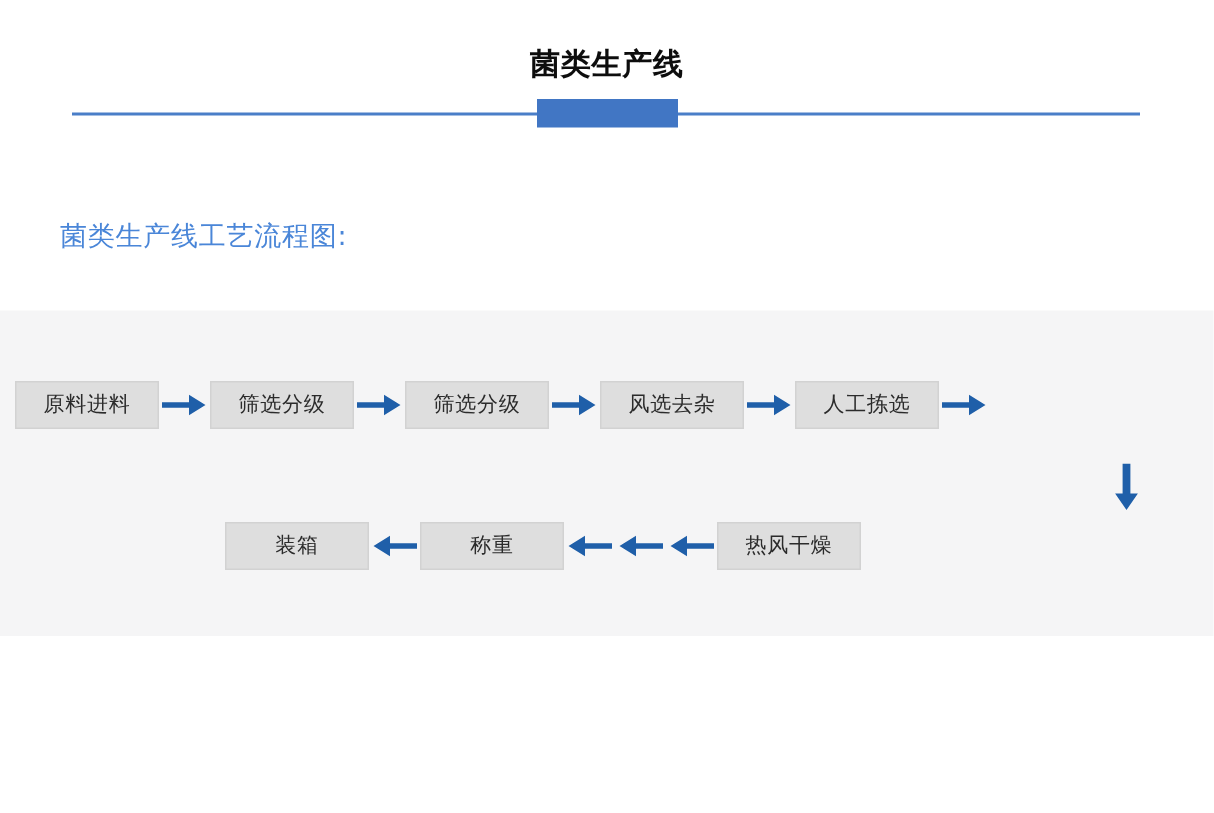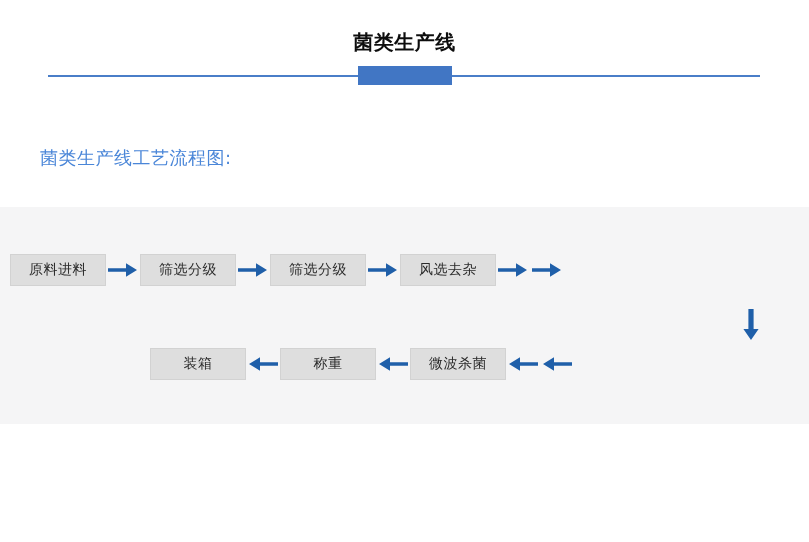--- a/index.html
+++ b/index.html
@@ -156,20 +156,21 @@
       <svg width="30" height="16" viewBox="0 0 30 16" aria-hidden="true">
         <path d="M0 6.2 H18 V1.2 L29 8 L18 14.8 V9.8 H0 Z" fill="#1f5fa9"></path>
       </svg>
     </div>
     <div class="flow-node">风选去杂</div>
     <div class="flow-arrow">
       <svg width="30" height="16" viewBox="0 0 30 16" aria-hidden="true">
         <path d="M0 6.2 H18 V1.2 L29 8 L18 14.8 V9.8 H0 Z" fill="#1f5fa9"></path>
       </svg>
     </div>
+    <div class="flow-node">人工拣选</div>
     <div class="flow-arrow">
       <svg width="30" height="16" viewBox="0 0 30 16" aria-hidden="true">
         <path d="M0 6.2 H18 V1.2 L29 8 L18 14.8 V9.8 H0 Z" fill="#1f5fa9"></path>
       </svg>
     </div>
   </div>
 
   <div class="flow-arrow-down">
     <svg width="16" height="32" viewBox="0 0 16 32" aria-hidden="true">
       <path d="M5.4 0 H10.6 V20 H15.6 L8 31 L0.4 20 H5.4 Z" fill="#1f5fa9"></path>
@@ -182,26 +183,26 @@
       <svg width="30" height="16" viewBox="0 0 30 16" aria-hidden="true">
         <path d="M30 6.2 H12 V1.2 L1 8 L12 14.8 V9.8 H30 Z" fill="#1f5fa9"></path>
       </svg>
     </div>
     <div class="flow-node">称重</div>
     <div class="flow-arrow">
       <svg width="30" height="16" viewBox="0 0 30 16" aria-hidden="true">
         <path d="M30 6.2 H12 V1.2 L1 8 L12 14.8 V9.8 H30 Z" fill="#1f5fa9"></path>
       </svg>
     </div>
-    <div class="flow-node">微波杀菌</div>
-    <div class="flow-arrow">
-      <svg width="30" height="16" viewBox="0 0 30 16" aria-hidden="true">
-        <path d="M30 6.2 H12 V1.2 L1 8 L12 14.8 V9.8 H30 Z" fill="#1f5fa9"></path>
-      </svg>
-    </div>
-    <div class="flow-arrow">
-      <svg width="30" height="16" viewBox="0 0 30 16" aria-hidden="true">
-        <path d="M30 6.2 H12 V1.2 L1 8 L12 14.8 V9.8 H30 Z" fill="#1f5fa9"></path>
-      </svg>
-    </div>
+    <div class="flow-arrow">
+      <svg width="30" height="16" viewBox="0 0 30 16" aria-hidden="true">
+        <path d="M30 6.2 H12 V1.2 L1 8 L12 14.8 V9.8 H30 Z" fill="#1f5fa9"></path>
+      </svg>
+    </div>
+    <div class="flow-arrow">
+      <svg width="30" height="16" viewBox="0 0 30 16" aria-hidden="true">
+        <path d="M30 6.2 H12 V1.2 L1 8 L12 14.8 V9.8 H30 Z" fill="#1f5fa9"></path>
+      </svg>
+    </div>
+    <div class="flow-node">热风干燥</div>
   </div>
 
 </div>
 
 </body></html>

